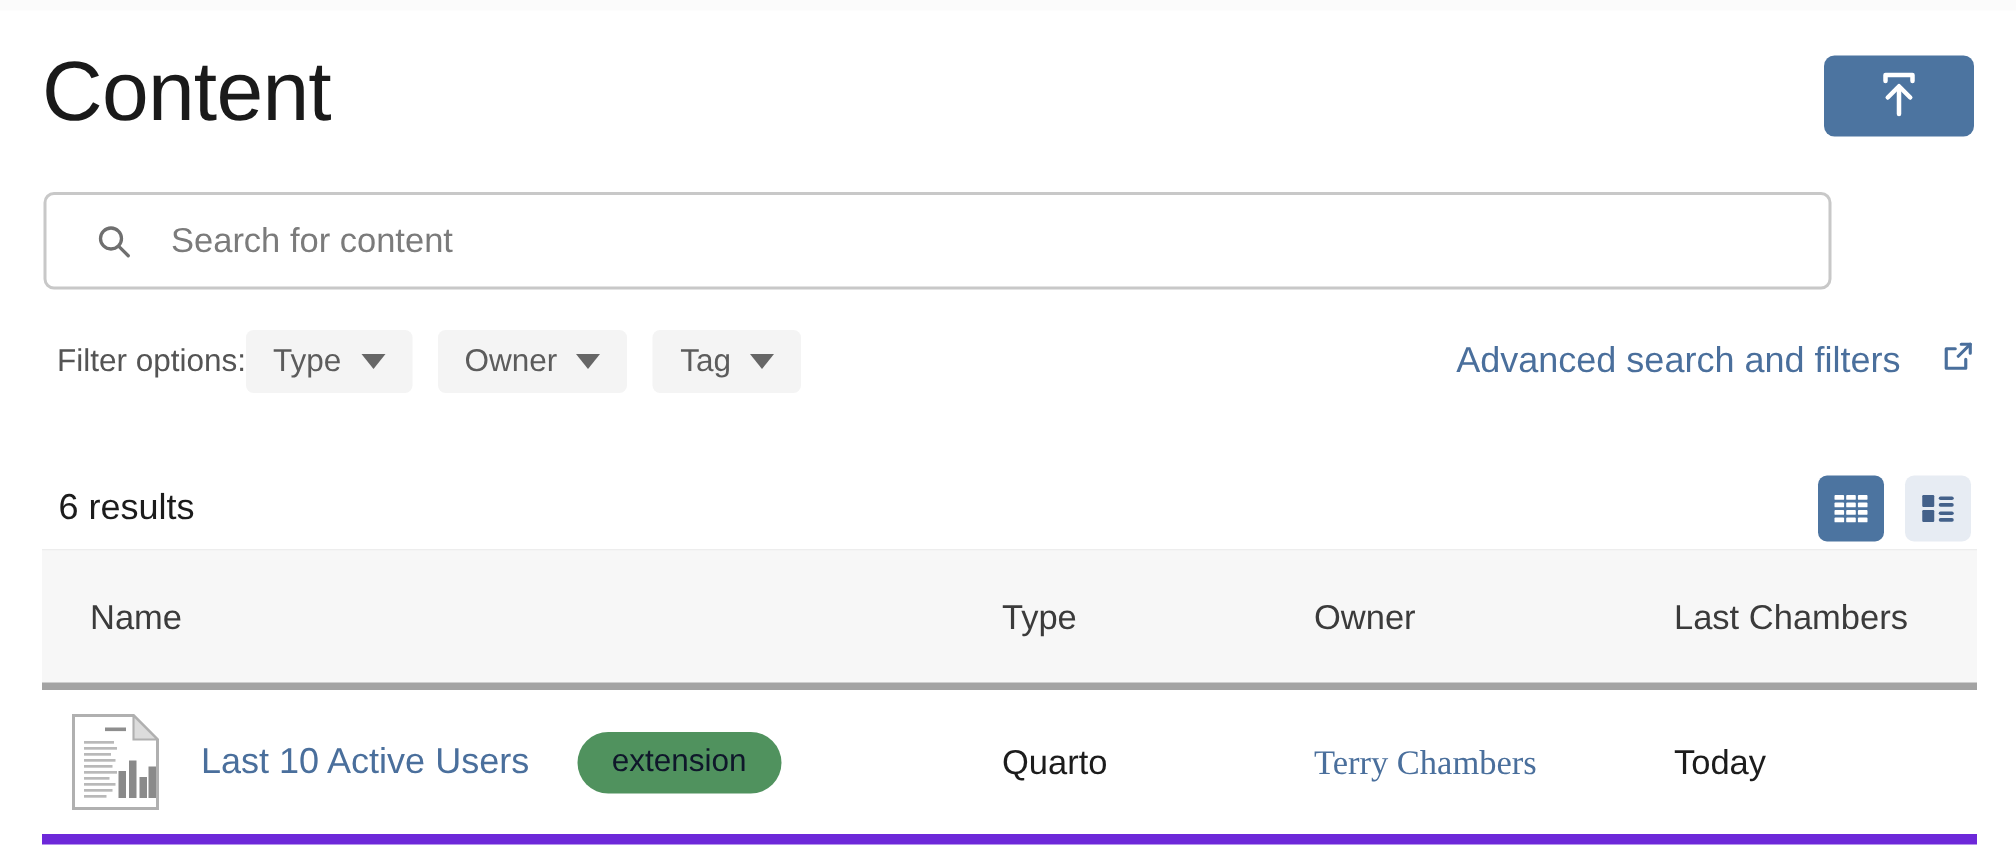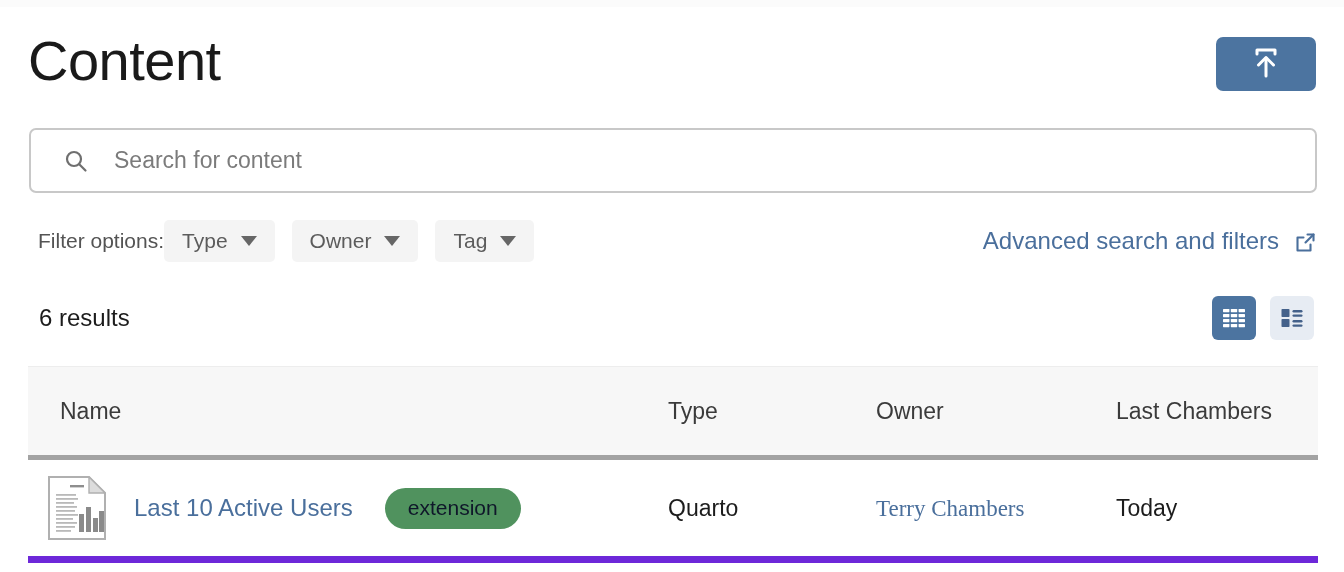--- a/index.html
+++ b/index.html
@@ -59,21 +59,21 @@
     display: flex;
     align-items: center;
     justify-content: center;
   }
   .upload-button svg { display: block; }
 
   
   .search-wrap {
     position: absolute;
     top: 128px; left: 29px;
-    width: 1288px;
+    width: 1192px;
     height: 65px;
     border: 2px solid #c8c8c8;
     border-radius: 7px;
     background: #ffffff;
     display: flex;
     align-items: center;
   }
   .search-icon {
     margin-left: 33px;
     width: 24px; height: 24px;
@@ -131,35 +131,35 @@
     width: 0; height: 0;
     border-left: 8px solid transparent;
     border-right: 8px solid transparent;
     border-top: 10px solid #666666;
     flex: none;
   }
 
   .adv-link {
     margin-left: auto;
     display: flex;
-    align-items: center;
-    gap: 16px;
+    align-items: flex-start;
+    gap: 28px;
     text-decoration: none;
     color: #4a6f9c;
     font-size: 24px;
     font-weight: 300;
     white-space: nowrap;
     cursor: pointer;
   }
   .ext-icon { width: 21px; height: 21px; flex: none; display: block; }
 
   
   .results-bar {
     position: absolute;
-    top: 296px; left: 39px;
+    top: 317px; left: 39px;
     width: 1275px;
     height: 44px;
     display: flex;
     align-items: center;
   }
   .results-count {
     font-size: 24px;
     font-weight: 300;
     color: #1c1c1c;
     white-space: nowrap;

